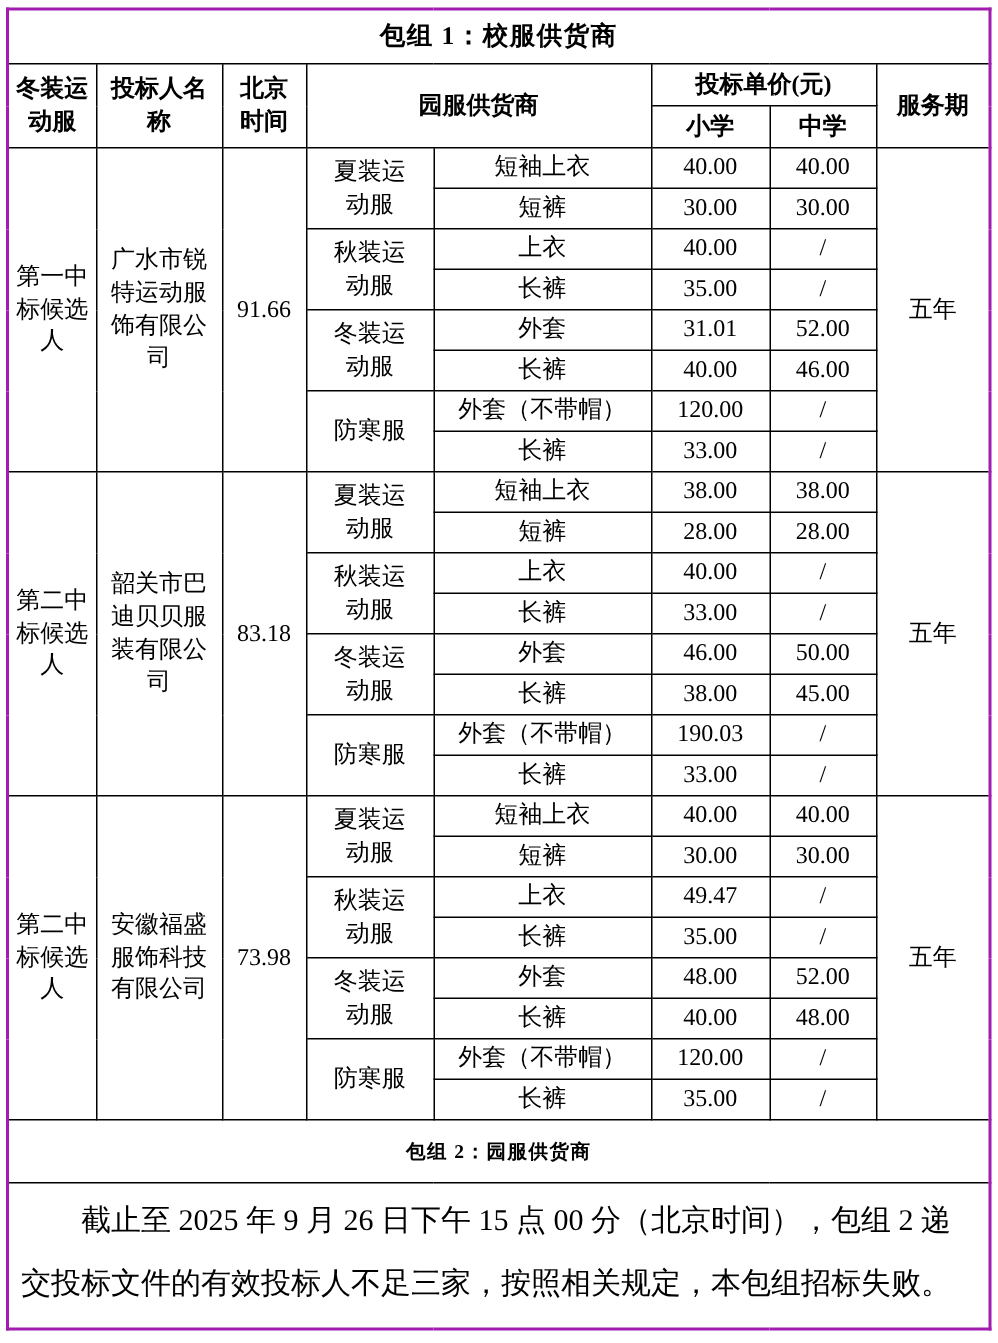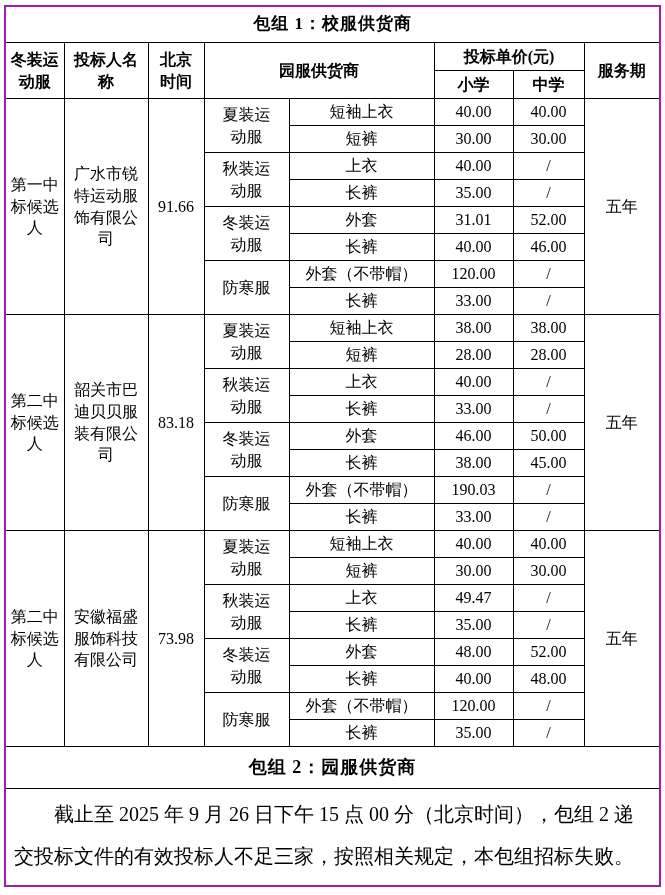--- a/index.html
+++ b/index.html
@@ -32,21 +32,21 @@
   tr.data-row { height: 27px; }
   tr.header-sub { height: 28px; }
   th { font-weight: bold; }
   .title-cell {
     font-size: 17px;
     font-weight: bold;
     height: 33px;
     letter-spacing: 1px;
   }
   .title2-cell {
-    font-size: 18px;
+    font-size: 13px;
     font-weight: bold;
     height: 39px;
     letter-spacing: 1px;
   }
   .col-candidate { padding: 0 4px; }
   .col-company  { padding: 0 8px; text-align: center; }
   .col-score    { padding: 0 6px; }
   .col-season   { padding: 0 12px; }
   .notice-cell {
     height: 74px;

